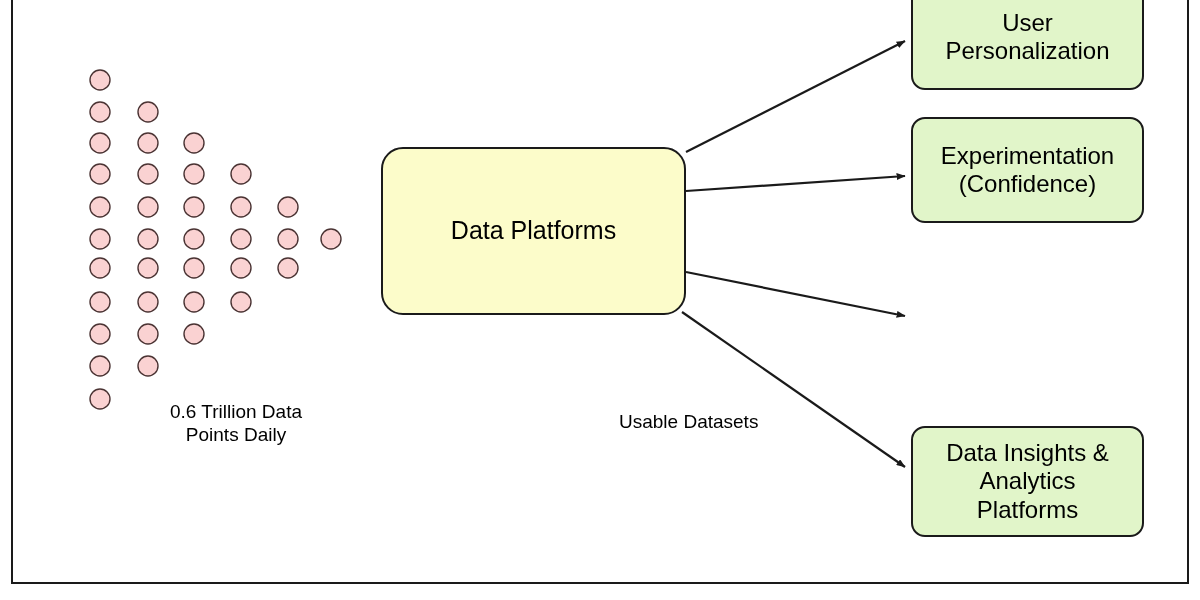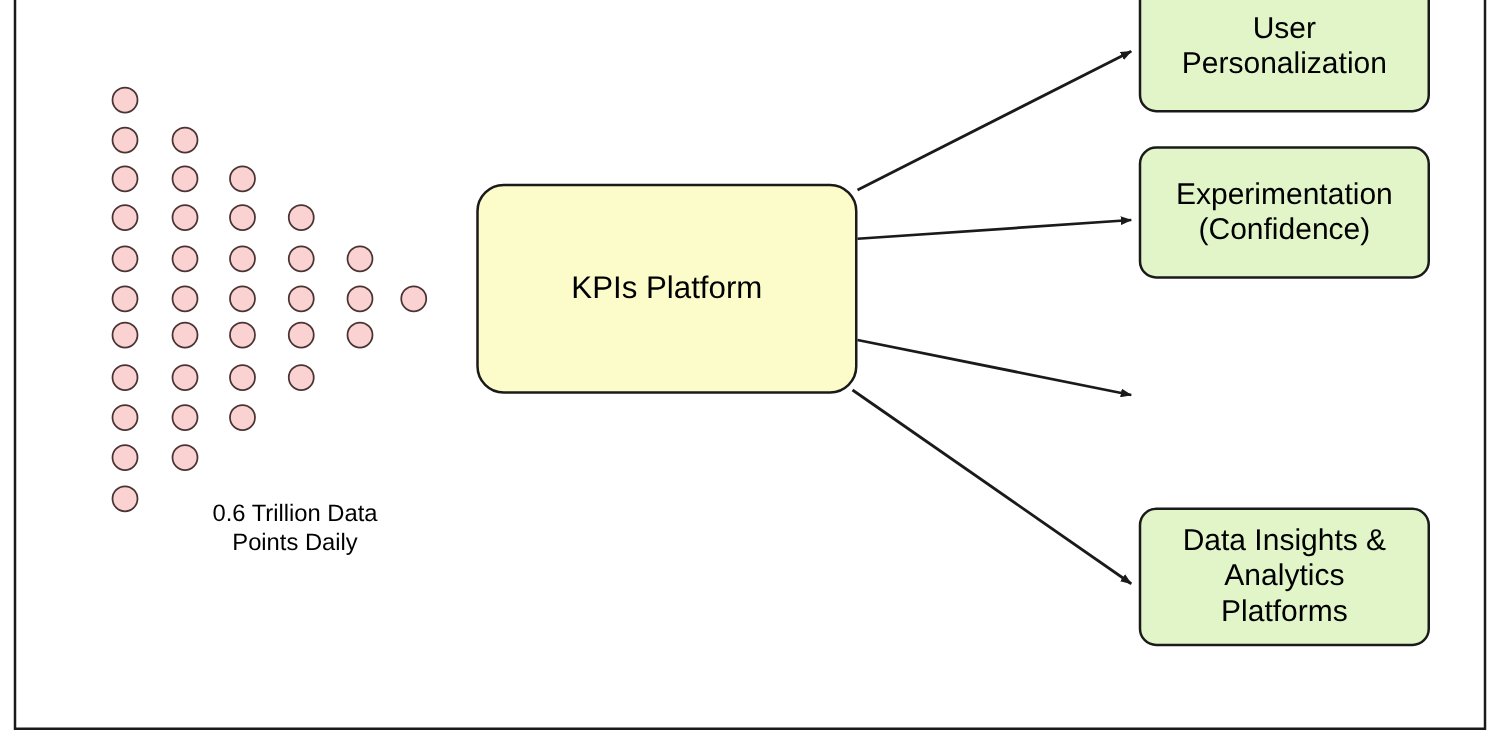--- a/index.html
+++ b/index.html
@@ -127,24 +127,25 @@
     </defs>
   <line x1="686" y1="152" x2="905" y2="41" stroke="#1a1a1a" stroke-width="2.2" marker-end="url(#arrowhead)"></line>
       <line x1="686" y1="191" x2="905" y2="176" stroke="#1a1a1a" stroke-width="2.2" marker-end="url(#arrowhead)"></line>
       <line x1="686" y1="272" x2="905" y2="316" stroke="#1a1a1a" stroke-width="2.2" marker-end="url(#arrowhead)"></line>
       <line x1="682" y1="312" x2="905" y2="467" stroke="#1a1a1a" stroke-width="2.2" marker-end="url(#arrowhead)"></line>
     </svg>
 
   <div class="caption caption-dots" id="dots-caption" style="left: 160px; top: 400px; width: 152px;">0.6 Trillion Data
 Points Daily</div>
 
-  <div class="node-box platform-box" id="platform-node" style="left: 381px; top: 147px; width: 305px; height: 168px;">KPIs Platform</div>
+  <div class="node-box platform-box" id="platform-node" style="left: 381px; top: 147px; width: 305px; height: 168px;">Data Platforms</div>
 
+  <div class="caption caption-edge" id="edge-label" style="left: 619px; top: 410px;">Usable Datasets</div>
 
   <div class="node-box output-box" style="left: 911px; top: -16px; width: 233px; height: 106px;">User
 Personalization</div>
   <div class="node-box output-box" style="left: 911px; top: 117px; width: 233px; height: 106px;">Experimentation
 (Confidence)</div>
-  <div class="node-box output-box" style="left: 911px; top: 406px; width: 233px; height: 111px;">Data Insights &amp;
+  <div class="node-box output-box" style="left: 911px; top: 426px; width: 233px; height: 111px;">Data Insights &amp;
 Analytics
 Platforms</div>
 
 </div>
 
 </body></html>

